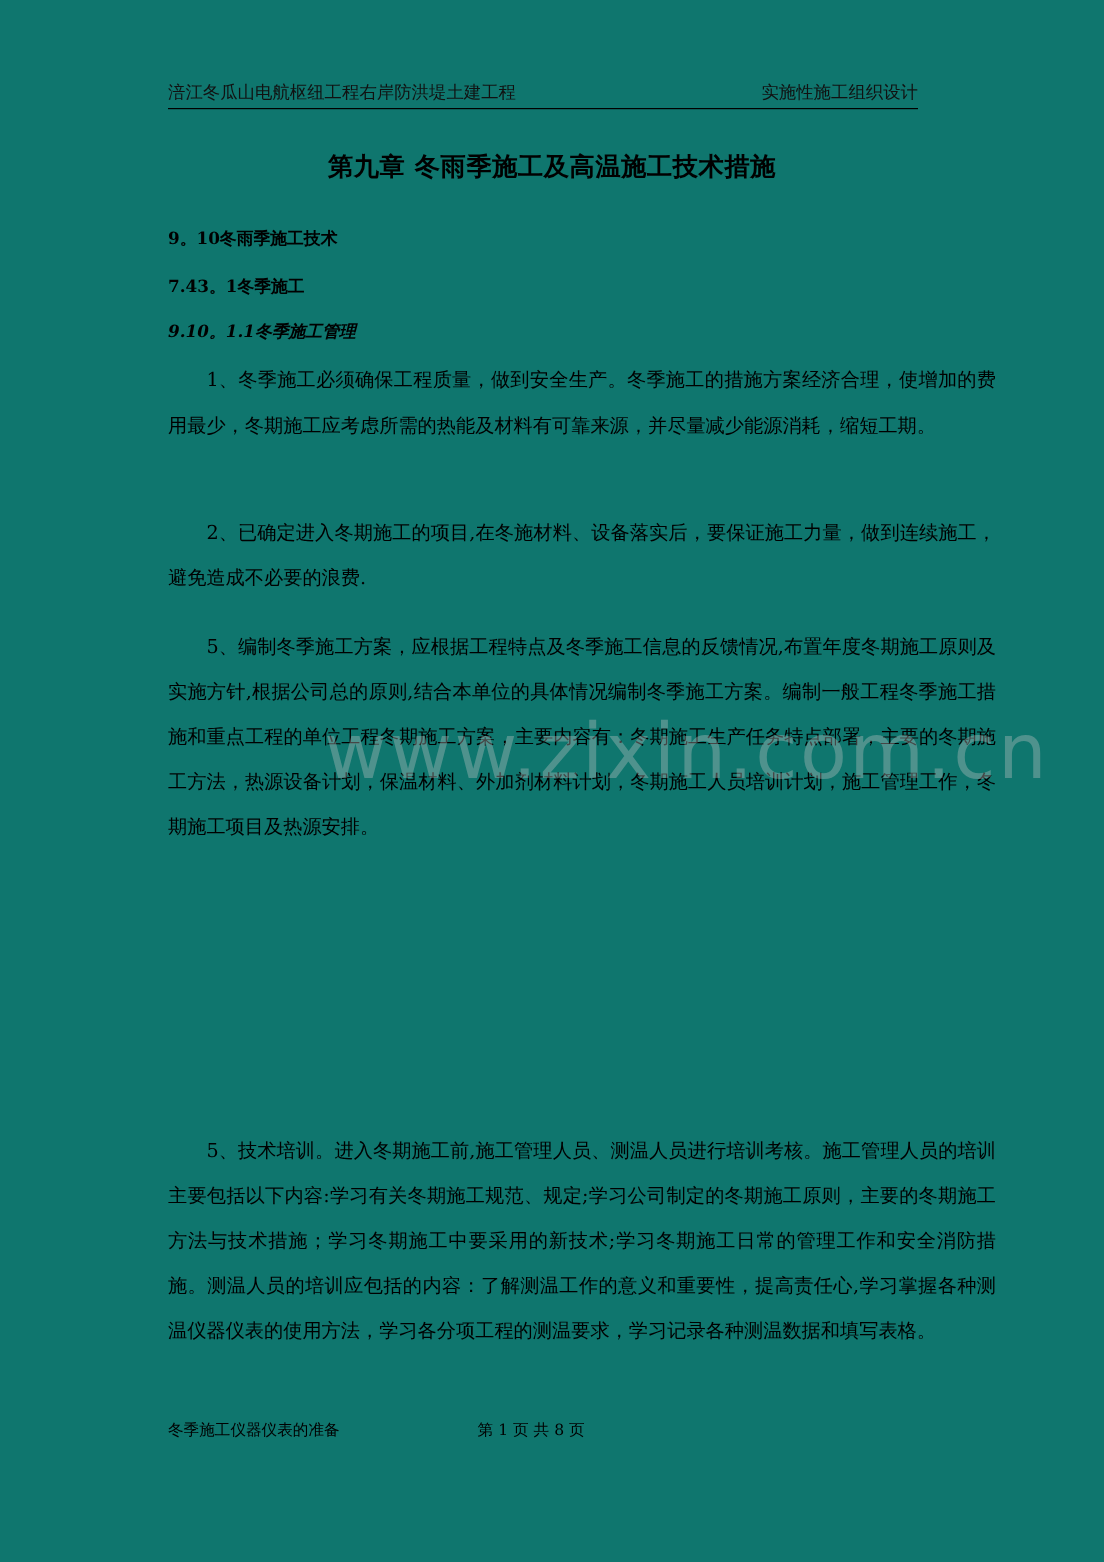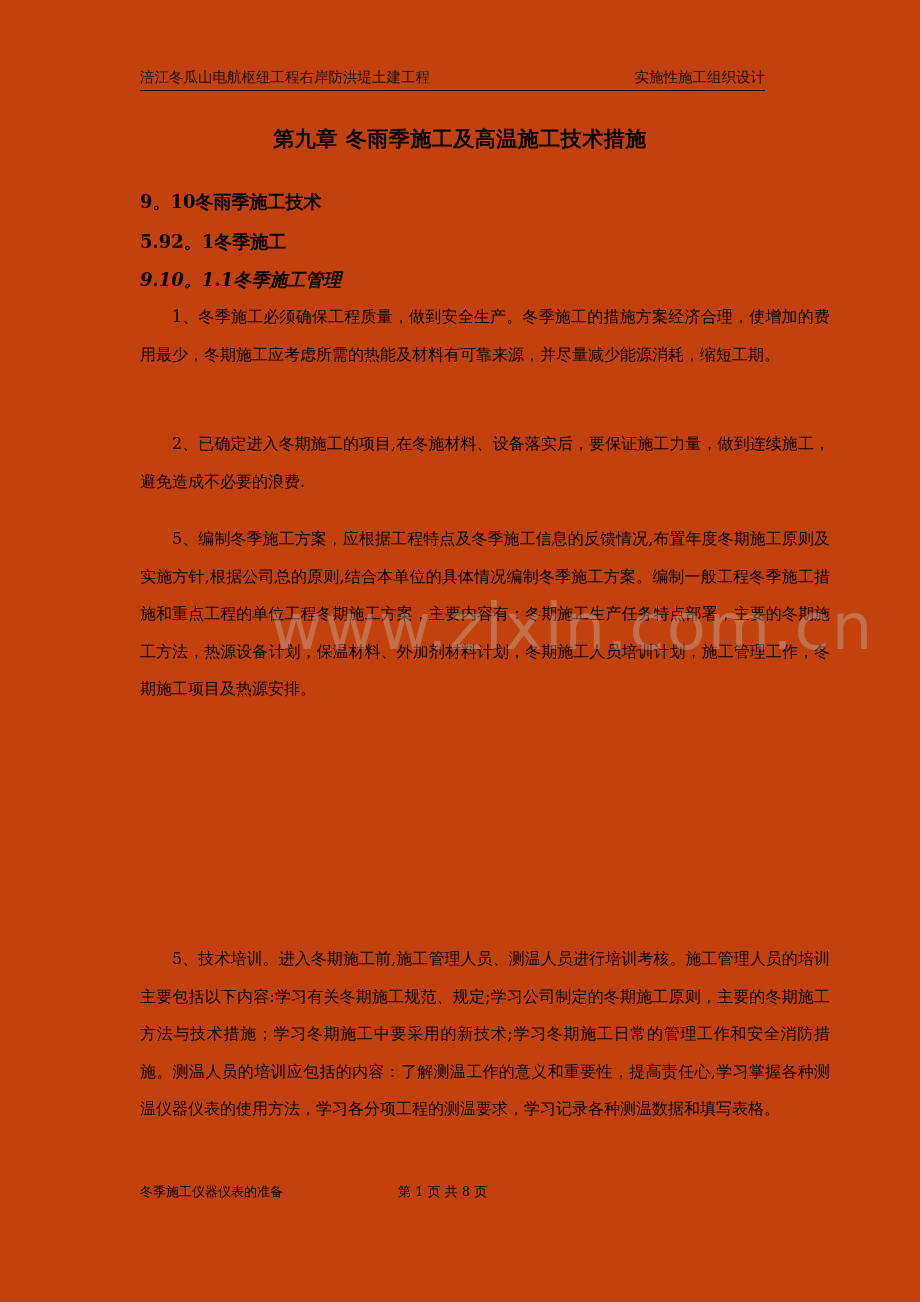--- a/index.html
+++ b/index.html
@@ -1,46 +1,46 @@
 <!DOCTYPE html>
 <html><head>
 <meta charset="utf-8">
 <style>
   html, body { margin:0; padding:0; background:#ffffff; }
   body { width:920px; height:1302px; position:relative; overflow:hidden;
          font-family:"DejaVu Serif", "Liberation Serif", serif; color:#000; }
-  .page { position:absolute; left:0; top:0; width:920px; height:1302px; background:#c2410c; }
+  .page { position:absolute; left:0; top:0; width:920px; height:1302px; background:#0f766e; }
   .header { position:absolute; left:140px; top:68px; width:625px; height:22px;
             border-bottom:1.5px solid #000; font-size:14.5px; color:#111; }
   .header .left { position:absolute; left:0; top:0; }
   .header .right { position:absolute; right:0; top:0; }
   .title { position:absolute; left:0; width:920px; top:125px; text-align:center;
            font-size:21px; font-weight:bold; letter-spacing:0.5px; }
-  .h { position:absolute; left:140px; font-size:18px; font-weight:bold; }
+  .h { position:absolute; left:140px; font-size:14px; font-weight:bold; }
   .para { position:absolute; left:140px; width:690px; font-size:16px; line-height:37.5px;
           text-indent:32px; text-align:justify; }
   .watermark { position:absolute; left:270px; top:590px; font-family:"DejaVu Sans", sans-serif;
                font-size:64px; color:rgba(200,200,200,0.35); letter-spacing:2px; pointer-events:none; }
   .footer { position:absolute; left:140px; top:1183px; font-size:13px; width:640px; height:20px; }
   .footer .company { position:absolute; left:0; top:0; }
   .footer .pager { position:absolute; left:258px; top:0; }
 </style>
 </head>
 <body>
 
 <div class="page">
   <div class="header">
     <span class="left">涪江冬瓜山电航枢纽工程右岸防洪堤土建工程</span>
     <span class="right">实施性施工组织设计</span>
   </div>
 
   <div class="title">第九章 冬雨季施工及高温施工技术措施</div>
 
   <div class="h" style="top:190px;">9。10冬雨季施工技术</div>
-  <div class="h" style="top:230px;">5.92。1冬季施工</div>
+  <div class="h" style="top:230px;">7.43。1冬季施工</div>
   <div class="h" style="top:268px;font-style:italic;">9.10。1.1冬季施工管理</div>
 
   <div class="para" style="top:298px;">1、冬季施工必须确保工程质量，做到安全生产。冬季施工的措施方案经济合理，使增加的费用最少，冬期施工应考虑所需的热能及材料有可靠来源，并尽量减少能源消耗，缩短工期。</div>
   <div class="para" style="top:425px;">2、已确定进入冬期施工的项目,在冬施材料、设备落实后，要保证施工力量，做到连续施工，避免造成不必要的浪费.</div>
   <div class="para" style="top:520px;">5、编制冬季施工方案，应根据工程特点及冬季施工信息的反馈情况,布置年度冬期施工原则及实施方针,根据公司总的原则,结合本单位的具体情况编制冬季施工方案。编制一般工程冬季施工措施和重点工程的单位工程冬期施工方案，主要内容有：冬期施工生产任务特点部署，主要的冬期施工方法，热源设备计划，保温材料、外加剂材料计划，冬期施工人员培训计划，施工管理工作，冬期施工项目及热源安排。</div>
   <div class="para" style="top:940px;">5、技术培训。进入冬期施工前,施工管理人员、测温人员进行培训考核。施工管理人员的培训主要包括以下内容:学习有关冬期施工规范、规定;学习公司制定的冬期施工原则，主要的冬期施工方法与技术措施；学习冬期施工中要采用的新技术;学习冬期施工日常的管理工作和安全消防措施。测温人员的培训应包括的内容：了解测温工作的意义和重要性，提高责任心,学习掌握各种测温仪器仪表的使用方法，学习各分项工程的测温要求，学习记录各种测温数据和填写表格。</div>
 
   <div class="watermark">www.zixin.com.cn</div>
 
   <div class="footer">

